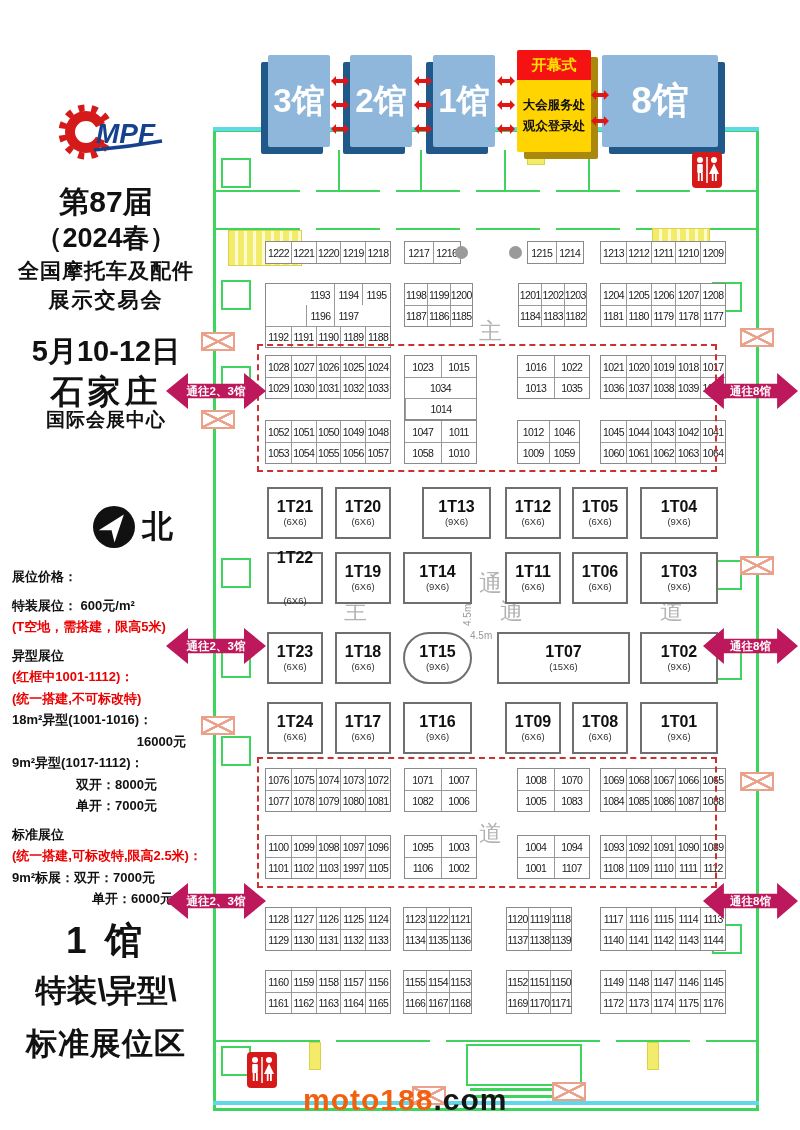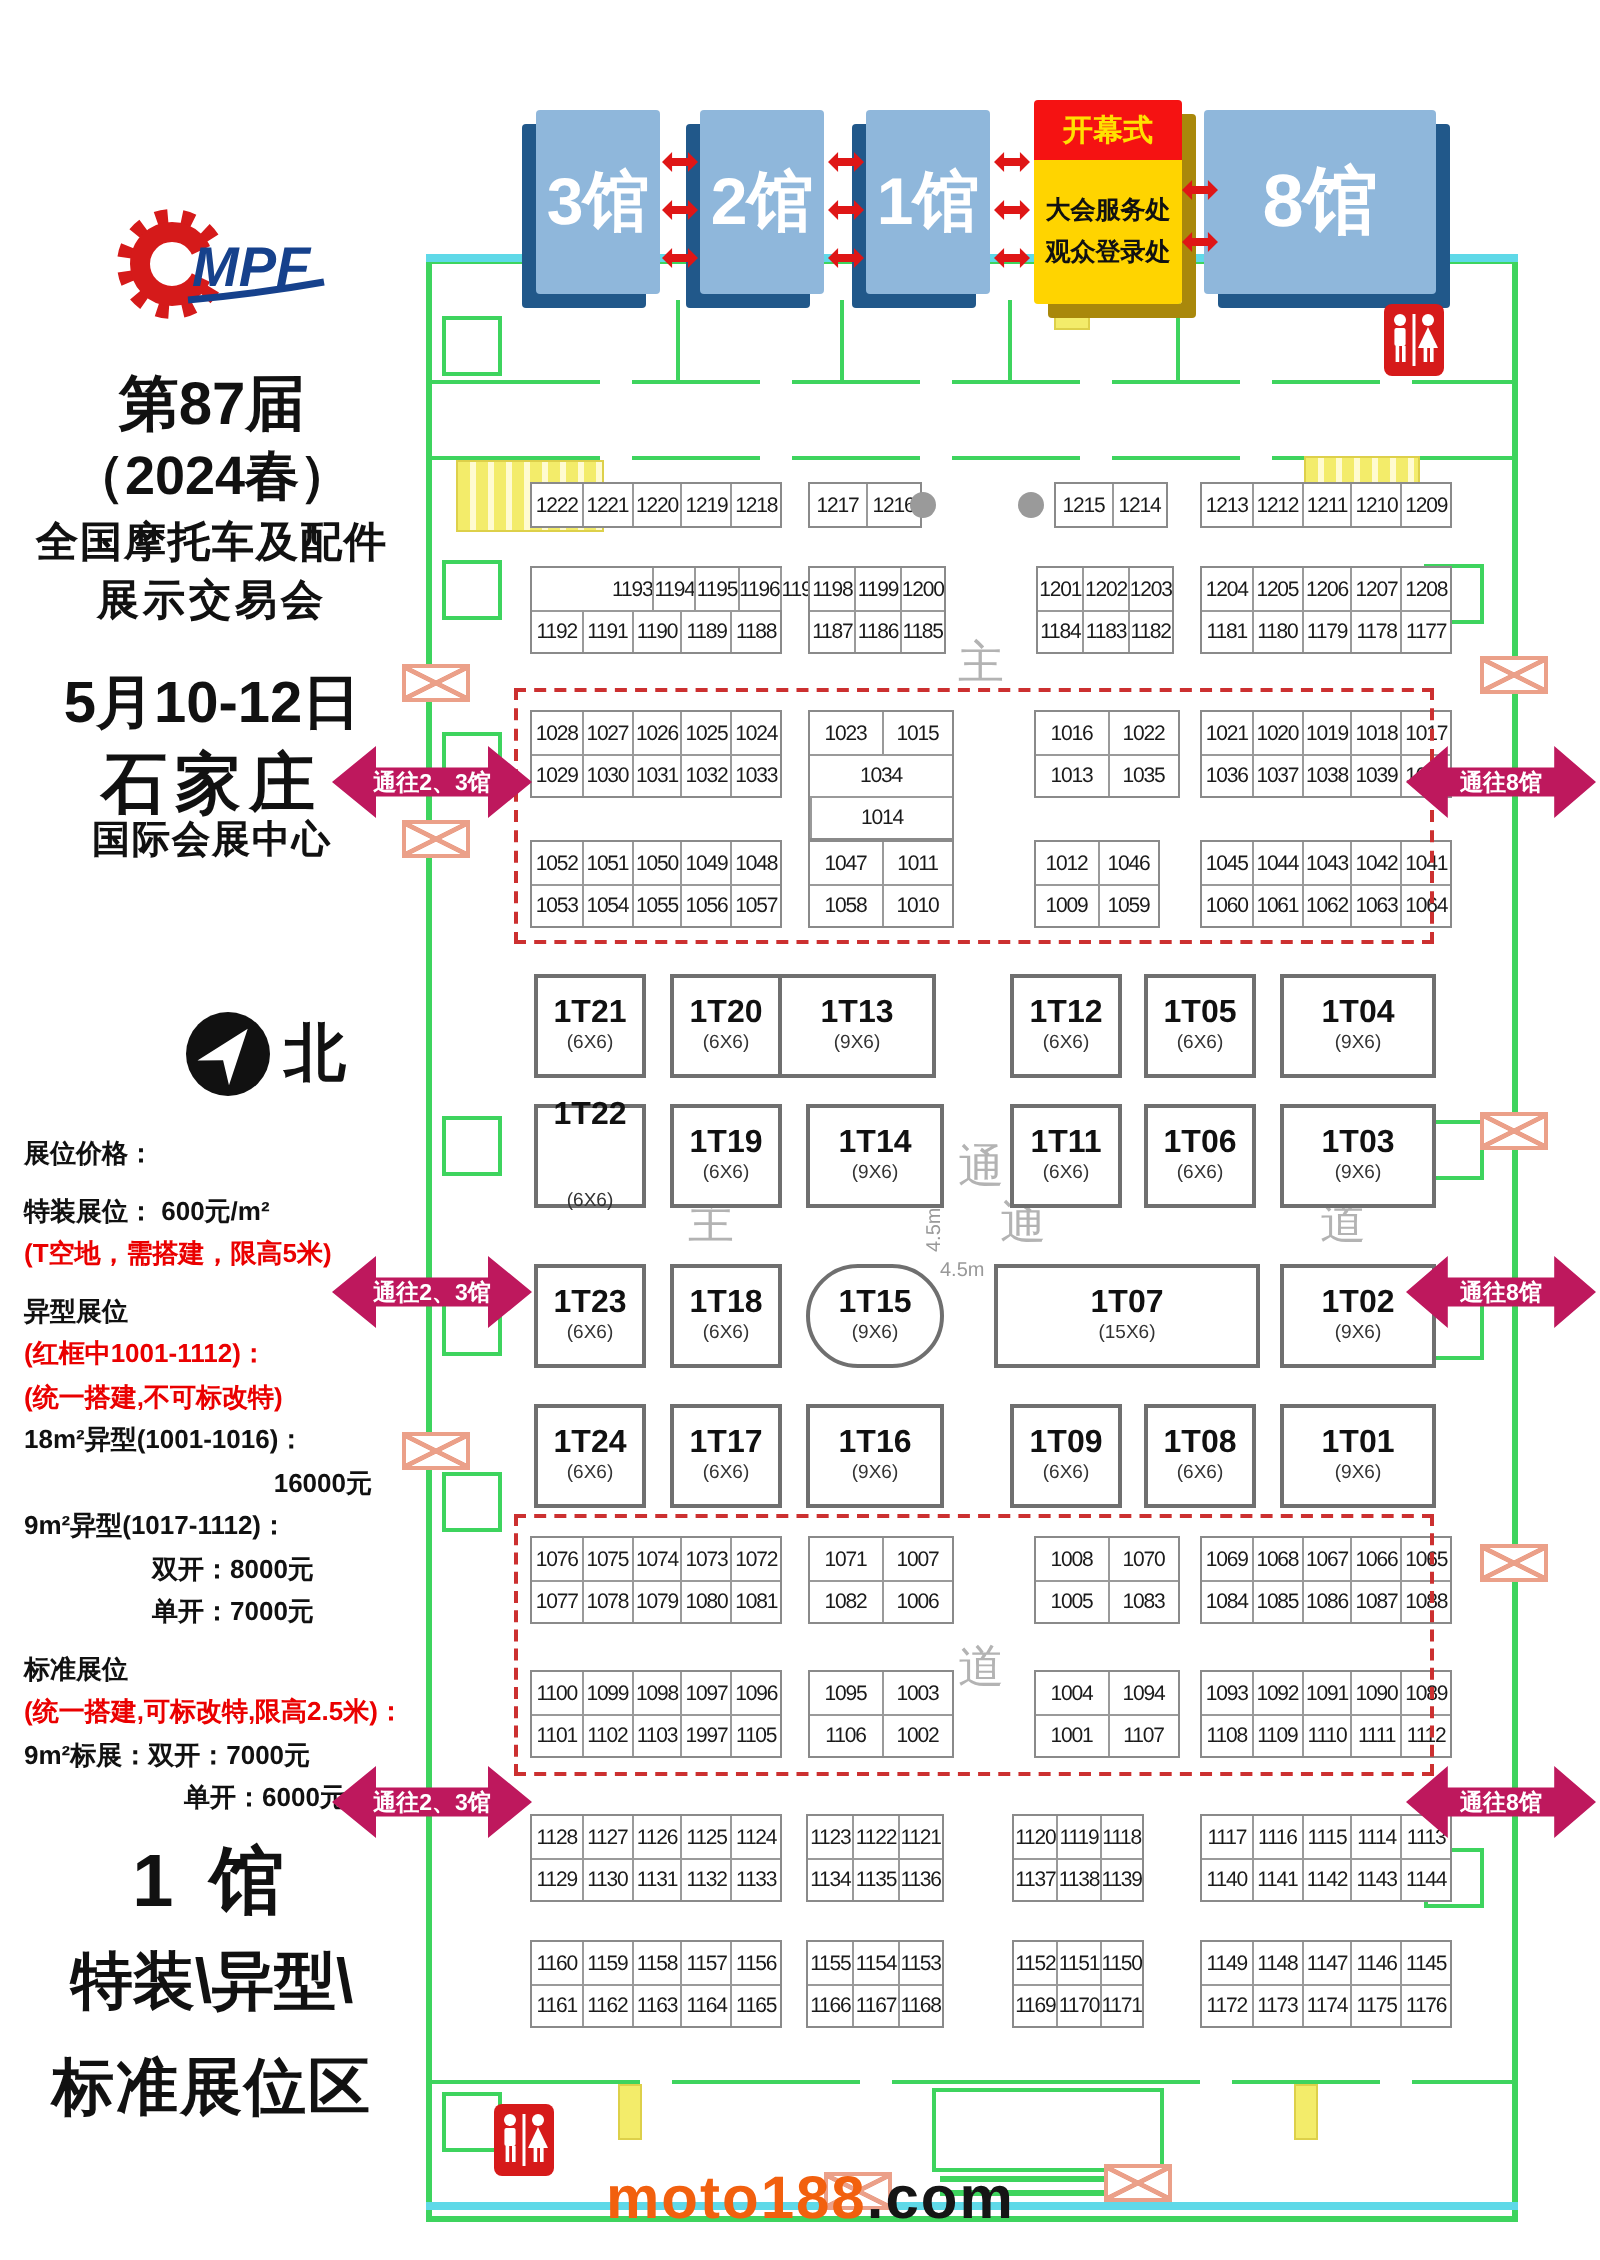--- a/index.html
+++ b/index.html
@@ -225,21 +225,21 @@
     <div class="booth-block" style="left: 600px; top: 241px; width: 126px;">
       <div class="booth-row" style="grid-template-columns: repeat(5, 1fr);">
         <div class="booth-cell">1213</div>
         <div class="booth-cell">1212</div>
         <div class="booth-cell">1211</div>
         <div class="booth-cell">1210</div>
         <div class="booth-cell">1209</div>
       </div>
     </div>
     <div class="booth-block" style="left: 265px; top: 283px; width: 126px;">
-      <div class="booth-row" style="grid-template-columns: repeat(5, 1fr); margin-left: 40px;">
+      <div class="booth-row" style="grid-template-columns: repeat(3, 1fr); margin-left: 40px;">
         <div class="booth-cell">1193</div>
         <div class="booth-cell">1194</div>
         <div class="booth-cell">1195</div>
         <div class="booth-cell">1196</div>
         <div class="booth-cell">1197</div>
       </div>
       <div class="booth-row" style="grid-template-columns: repeat(5, 1fr);">
         <div class="booth-cell">1192</div>
         <div class="booth-cell">1191</div>
         <div class="booth-cell">1190</div>
@@ -608,21 +608,21 @@
       </div>
     </div>
     <div class="tbooth" style="left: 267px; top: 487px; width: 56px;">
       <span class="tnum">1T21</span>
       <span class="tsize">(6X6)</span>
     </div>
     <div class="tbooth" style="left: 335px; top: 487px; width: 56px;">
       <span class="tnum">1T20</span>
       <span class="tsize">(6X6)</span>
     </div>
-    <div class="tbooth" style="left: 389px; top: 487px; width: 79px;">
+    <div class="tbooth" style="left: 422px; top: 487px; width: 69px;">
       <span class="tnum">1T13</span>
       <span class="tsize">(9X6)</span>
     </div>
     <div class="tbooth" style="left: 505px; top: 487px; width: 56px;">
       <span class="tnum">1T12</span>
       <span class="tsize">(6X6)</span>
     </div>
     <div class="tbooth" style="left: 572px; top: 487px; width: 56px;">
       <span class="tnum">1T05</span>
       <span class="tsize">(6X6)</span>

